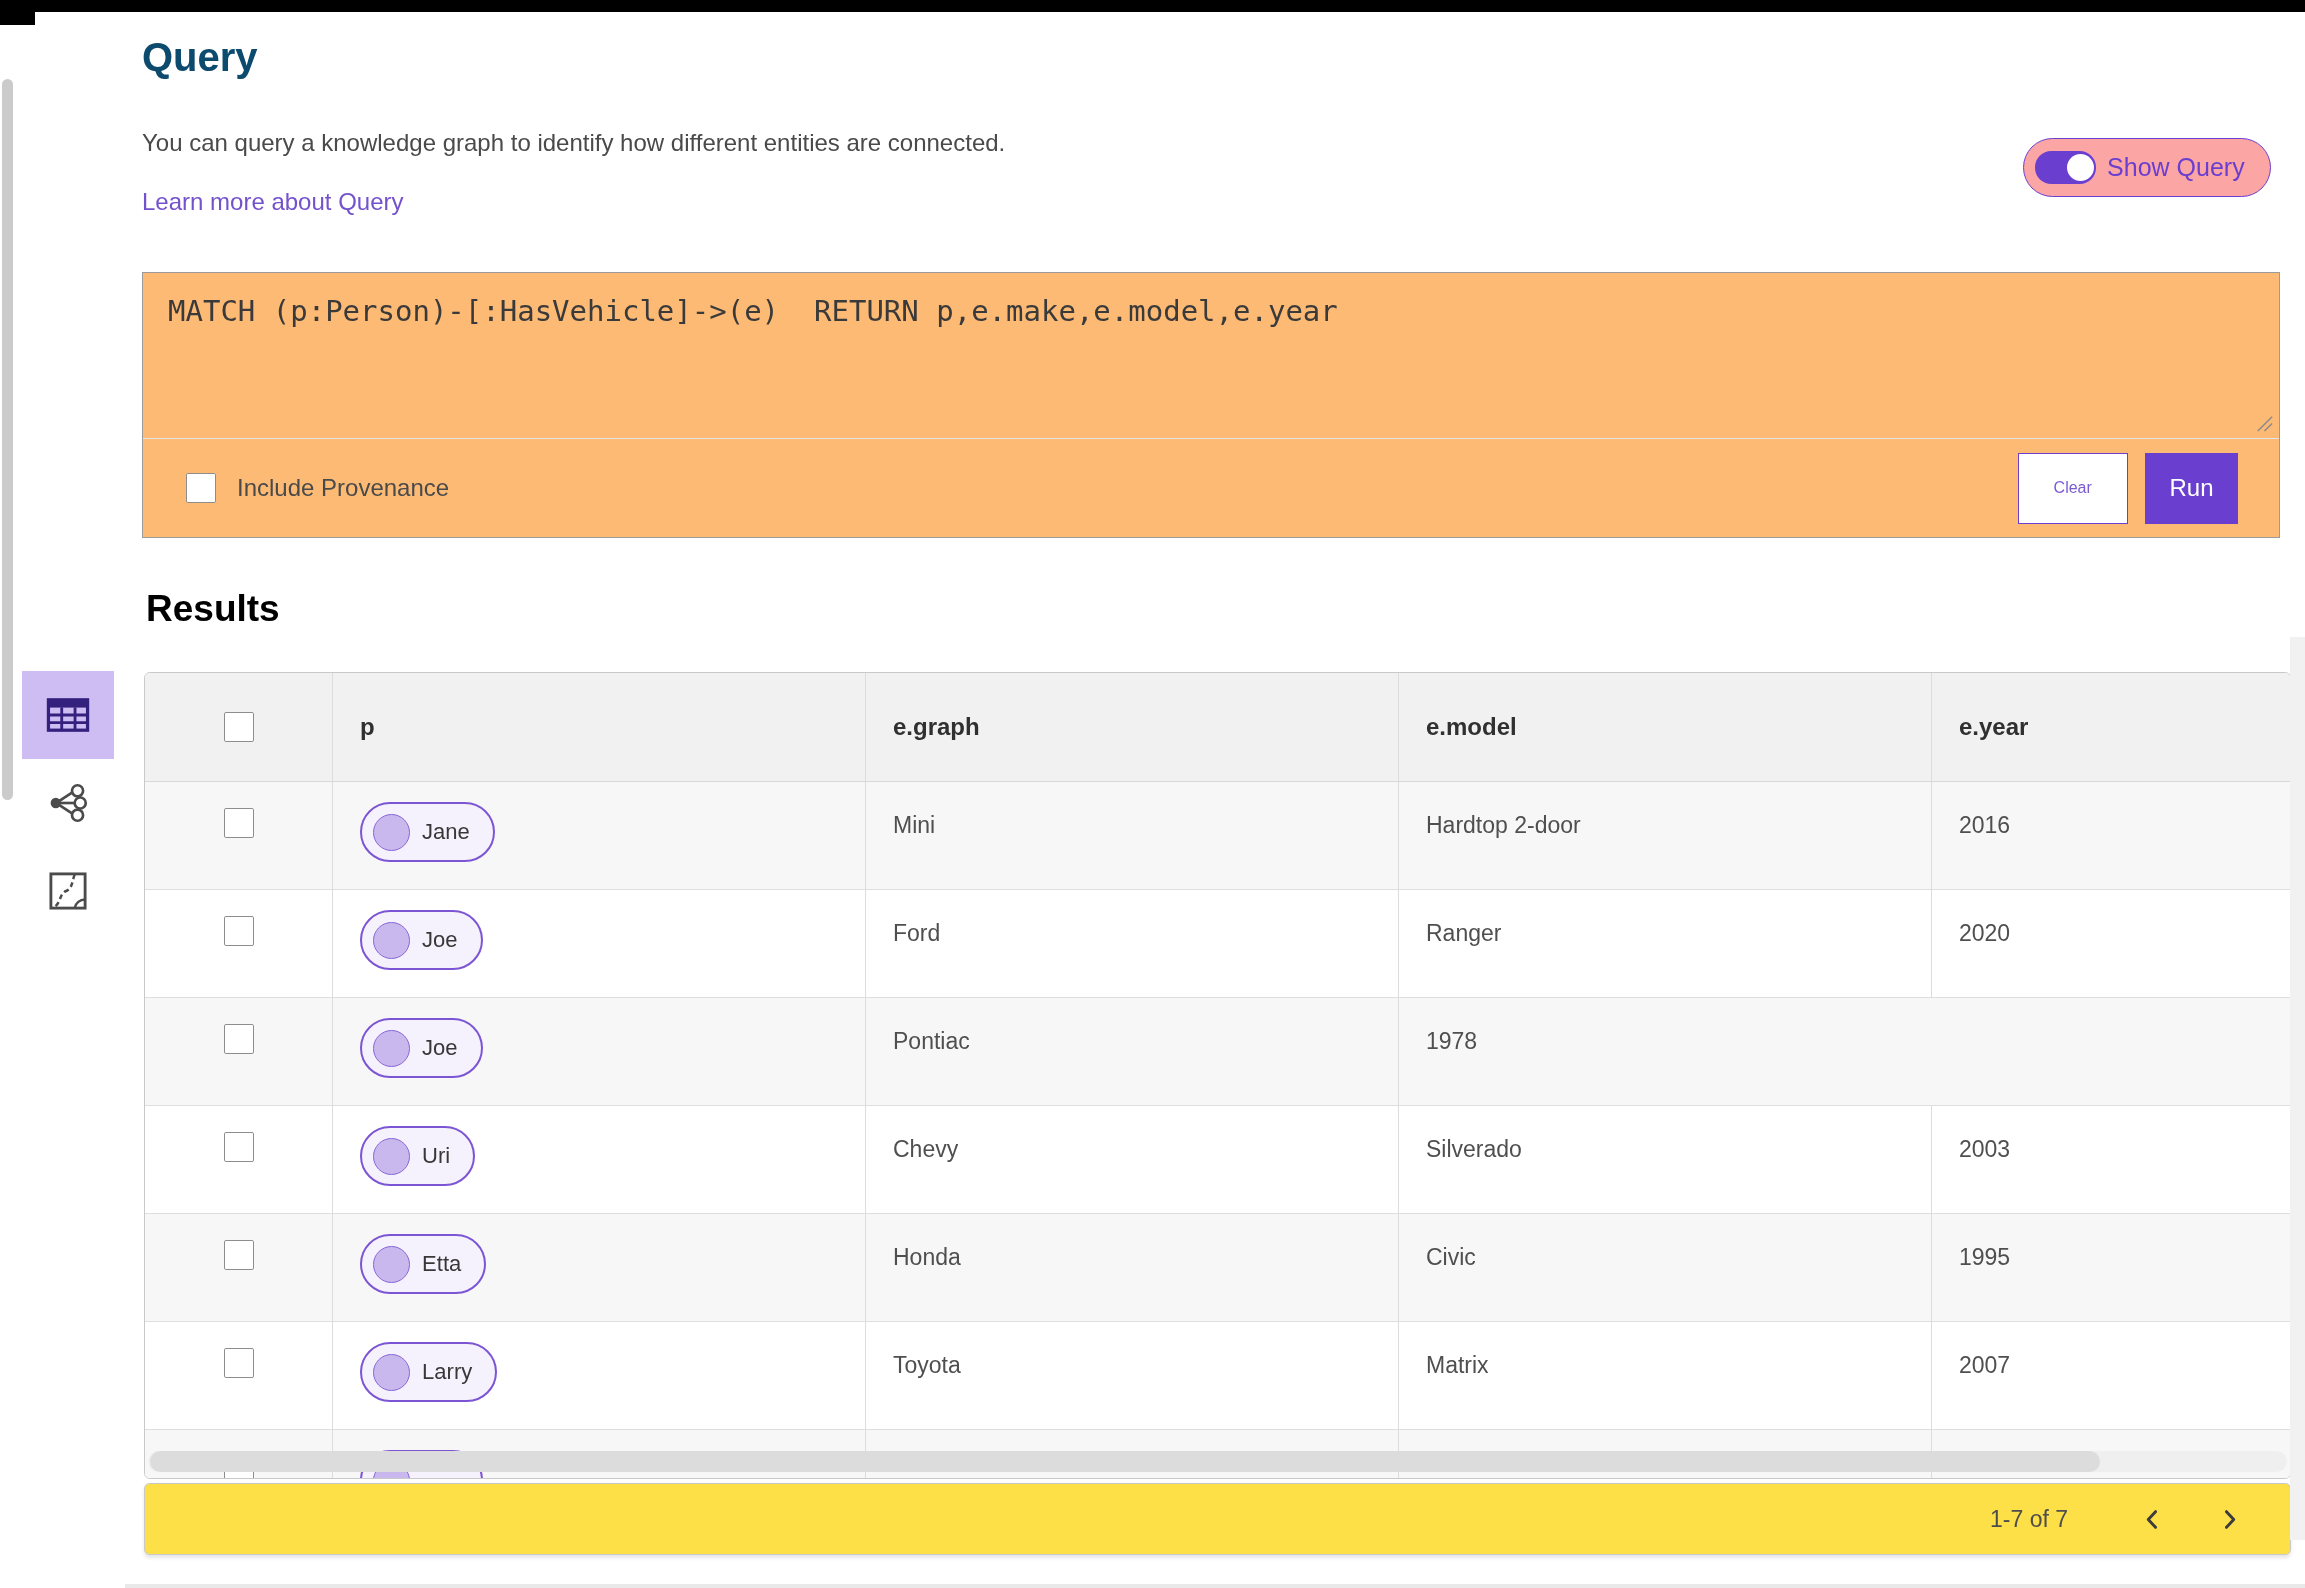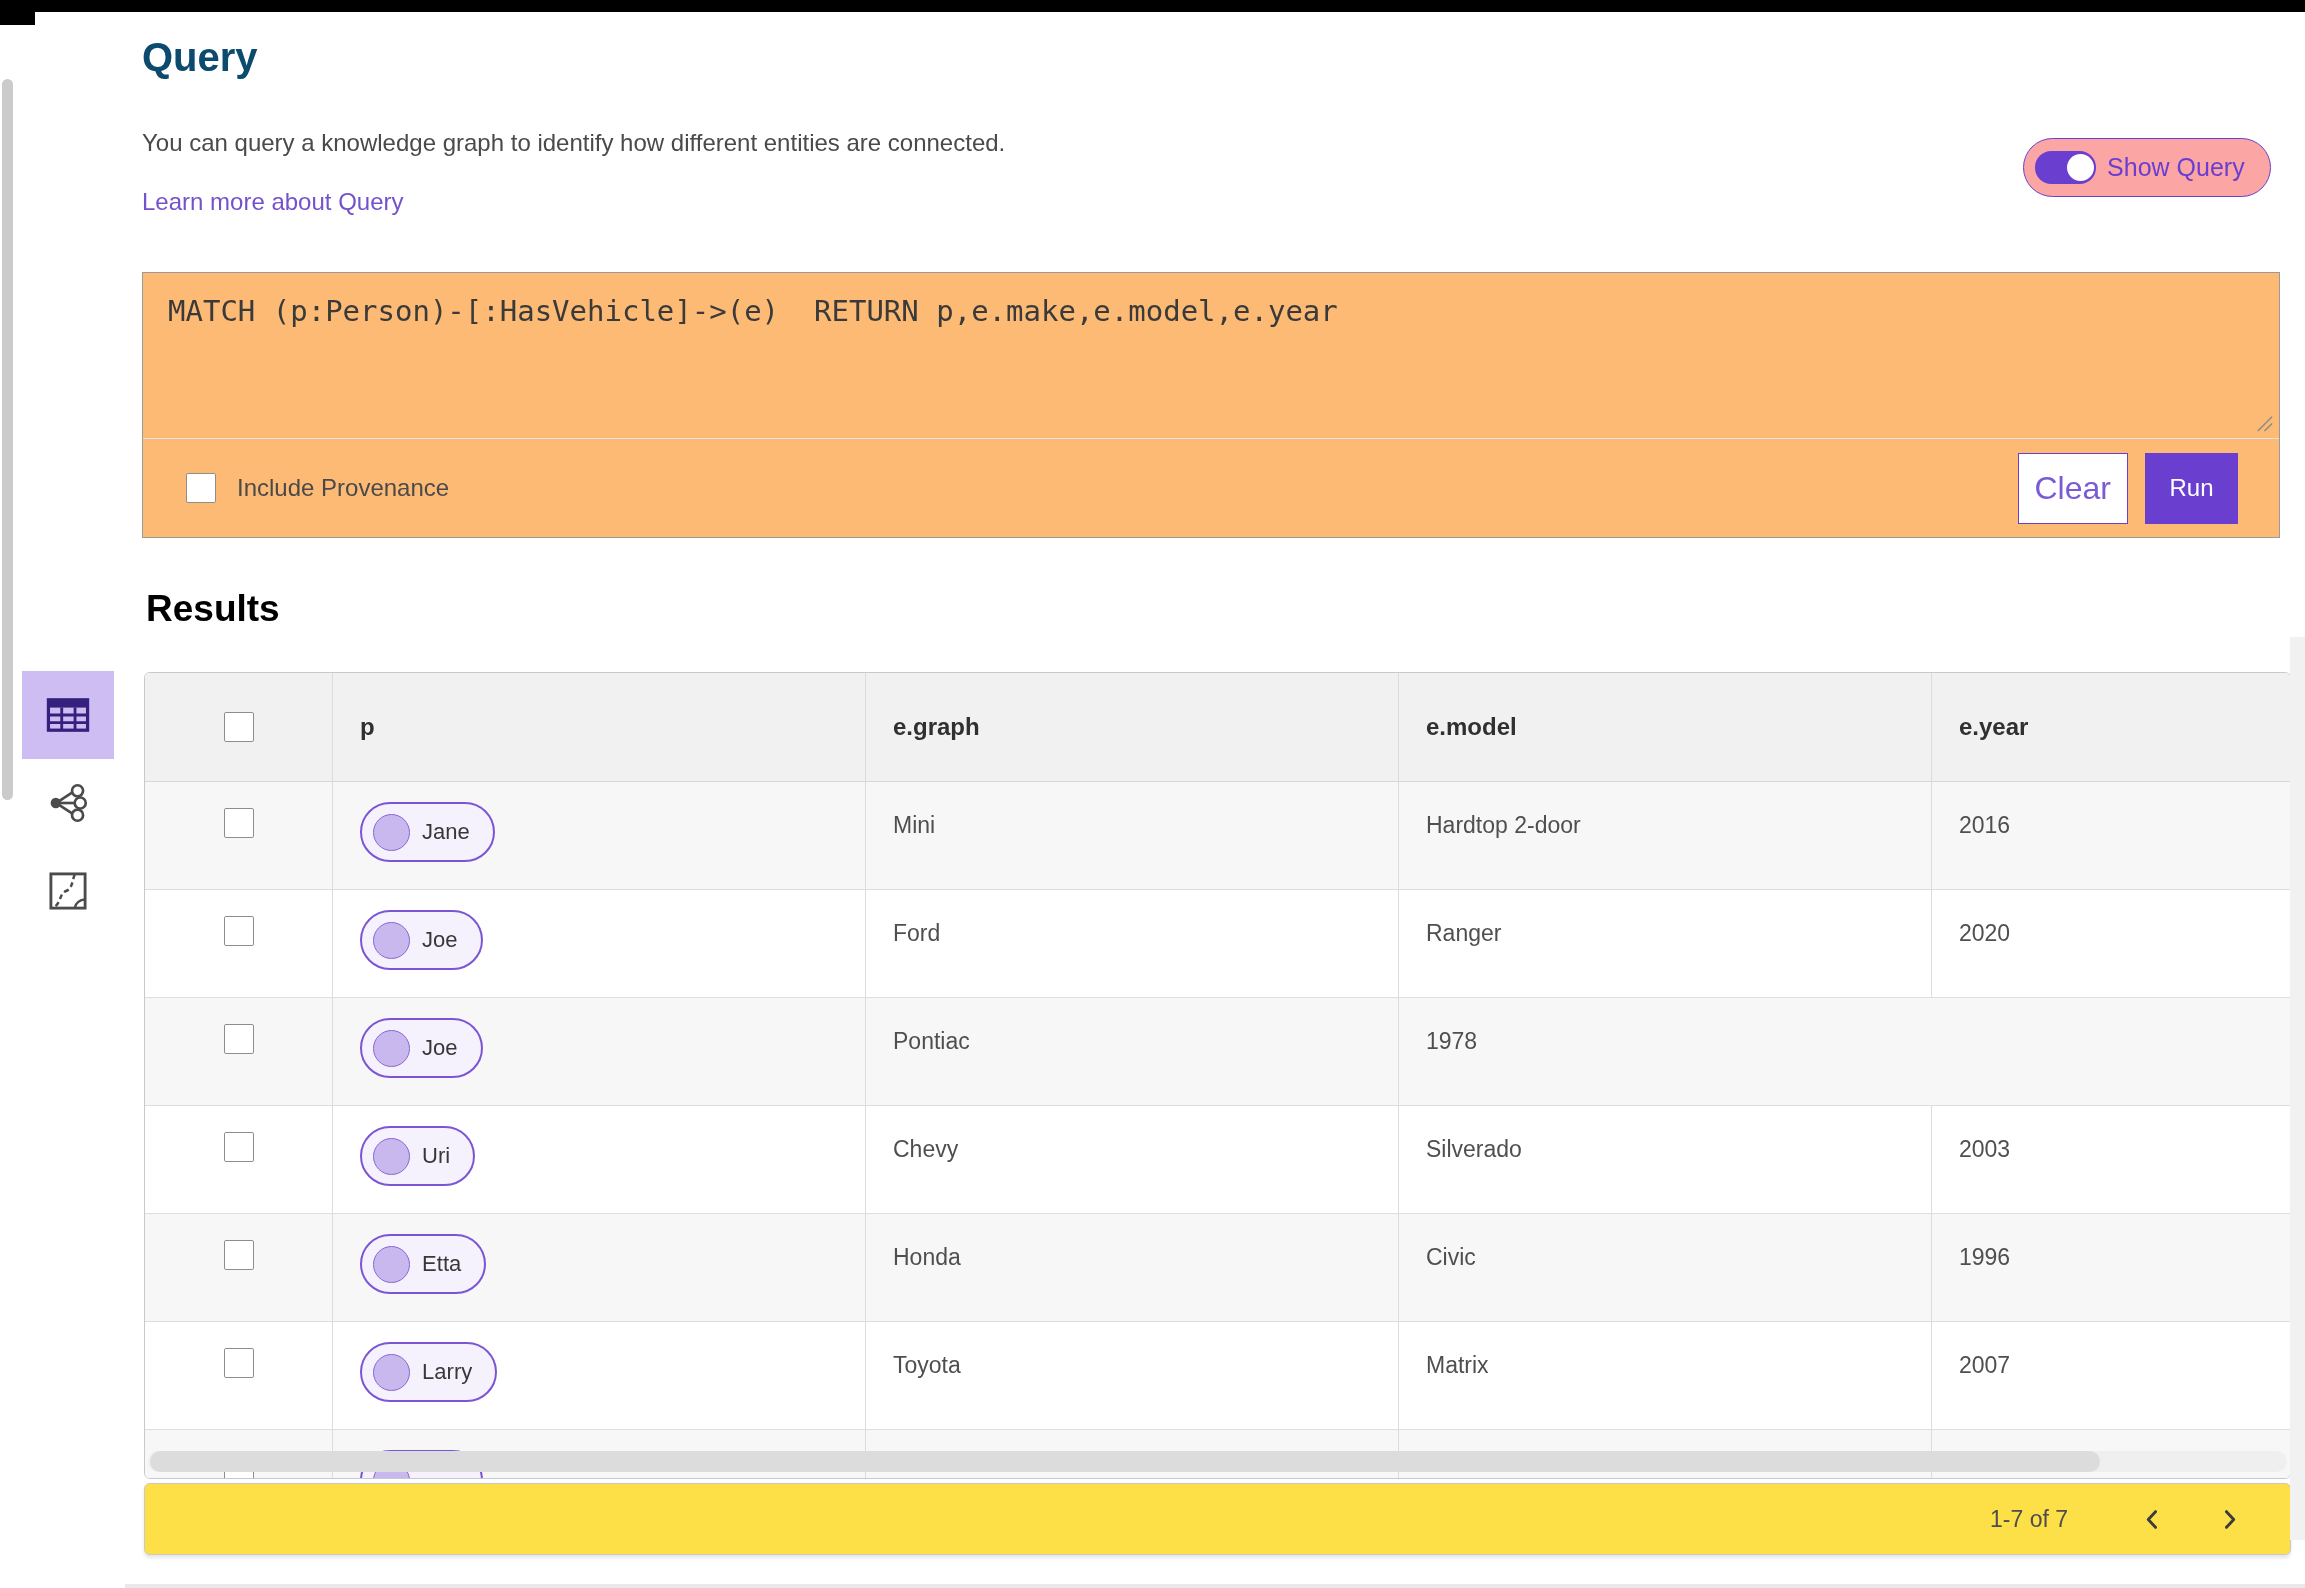--- a/index.html
+++ b/index.html
@@ -30,21 +30,21 @@
   .query-input { width:100%; height:100%; box-sizing:border-box; border:none; outline:none; resize:none;
     padding:21px 25px; font-family:"DejaVu Sans Mono", monospace; font-size:29px; color:#3a3a3a;
     white-space:pre; overflow:hidden; background:transparent; }
   .resize-handle { position:absolute; right:4.8px; bottom:4.8px; cursor:nwse-resize; }
   .query-footer { display:flex; align-items:center; height:98px; padding:0 41px 0 43px; }
   .checkbox { display:inline-block; width:30px; height:30px; box-sizing:border-box; border:1.9px solid #8d8d8d;
     border-radius:1.9px; background:#fff; cursor:pointer; }
   .prov-label { font-size:24px; color:#4a4a4a; margin-left:21px; }
   .query-footer .spacer { flex:1; }
   .btn-clear { width:110px; height:71px; box-sizing:border-box; background:#fff; border:1.9px solid #6a3fd0;
-    color:#7a5bd4; font-size:32px; font-family:inherit; cursor:pointer; }
+    color:#7a5bd4; font-size:16px; font-family:inherit; cursor:pointer; }
   .btn-run { width:93px; height:71px; margin-left:17.3px; background:#6a3fd0; border:none; color:#fff;
     font-size:24px; font-family:inherit; cursor:pointer; }
 
   
   .results-title { position:absolute; left:142px; top:584px; margin:4px; font-size:37px; font-weight:600; color:#000000; }
 
   .rail { position:absolute; left:22px; top:671px; width:92px; }
   .rail-item { width:92px; height:88px; display:flex; align-items:center; justify-content:center; cursor:pointer; }
   .rail-item.selected { background:#cdbdf3; }
 
@@ -255,21 +255,21 @@
               <span class="pill-label">Etta</span>
             </span></div>
         </div>
       <div class="c-make">
           <div class="cell-text">Honda</div>
         </div>
       <div class="c-model">
           <div class="cell-text">Civic</div>
         </div>
       <div class="c-year">
-          <div class="cell-text">1996</div>
+          <div class="cell-text">1995</div>
         </div>
     </div>
 
     <div class="trow">
       <div class="c-check">
           <span class="checkbox"></span>
         </div>
       <div class="c-p">
           <div class="pill-holder"><span class="entity-pill">
               <span class="pill-dot"></span>

